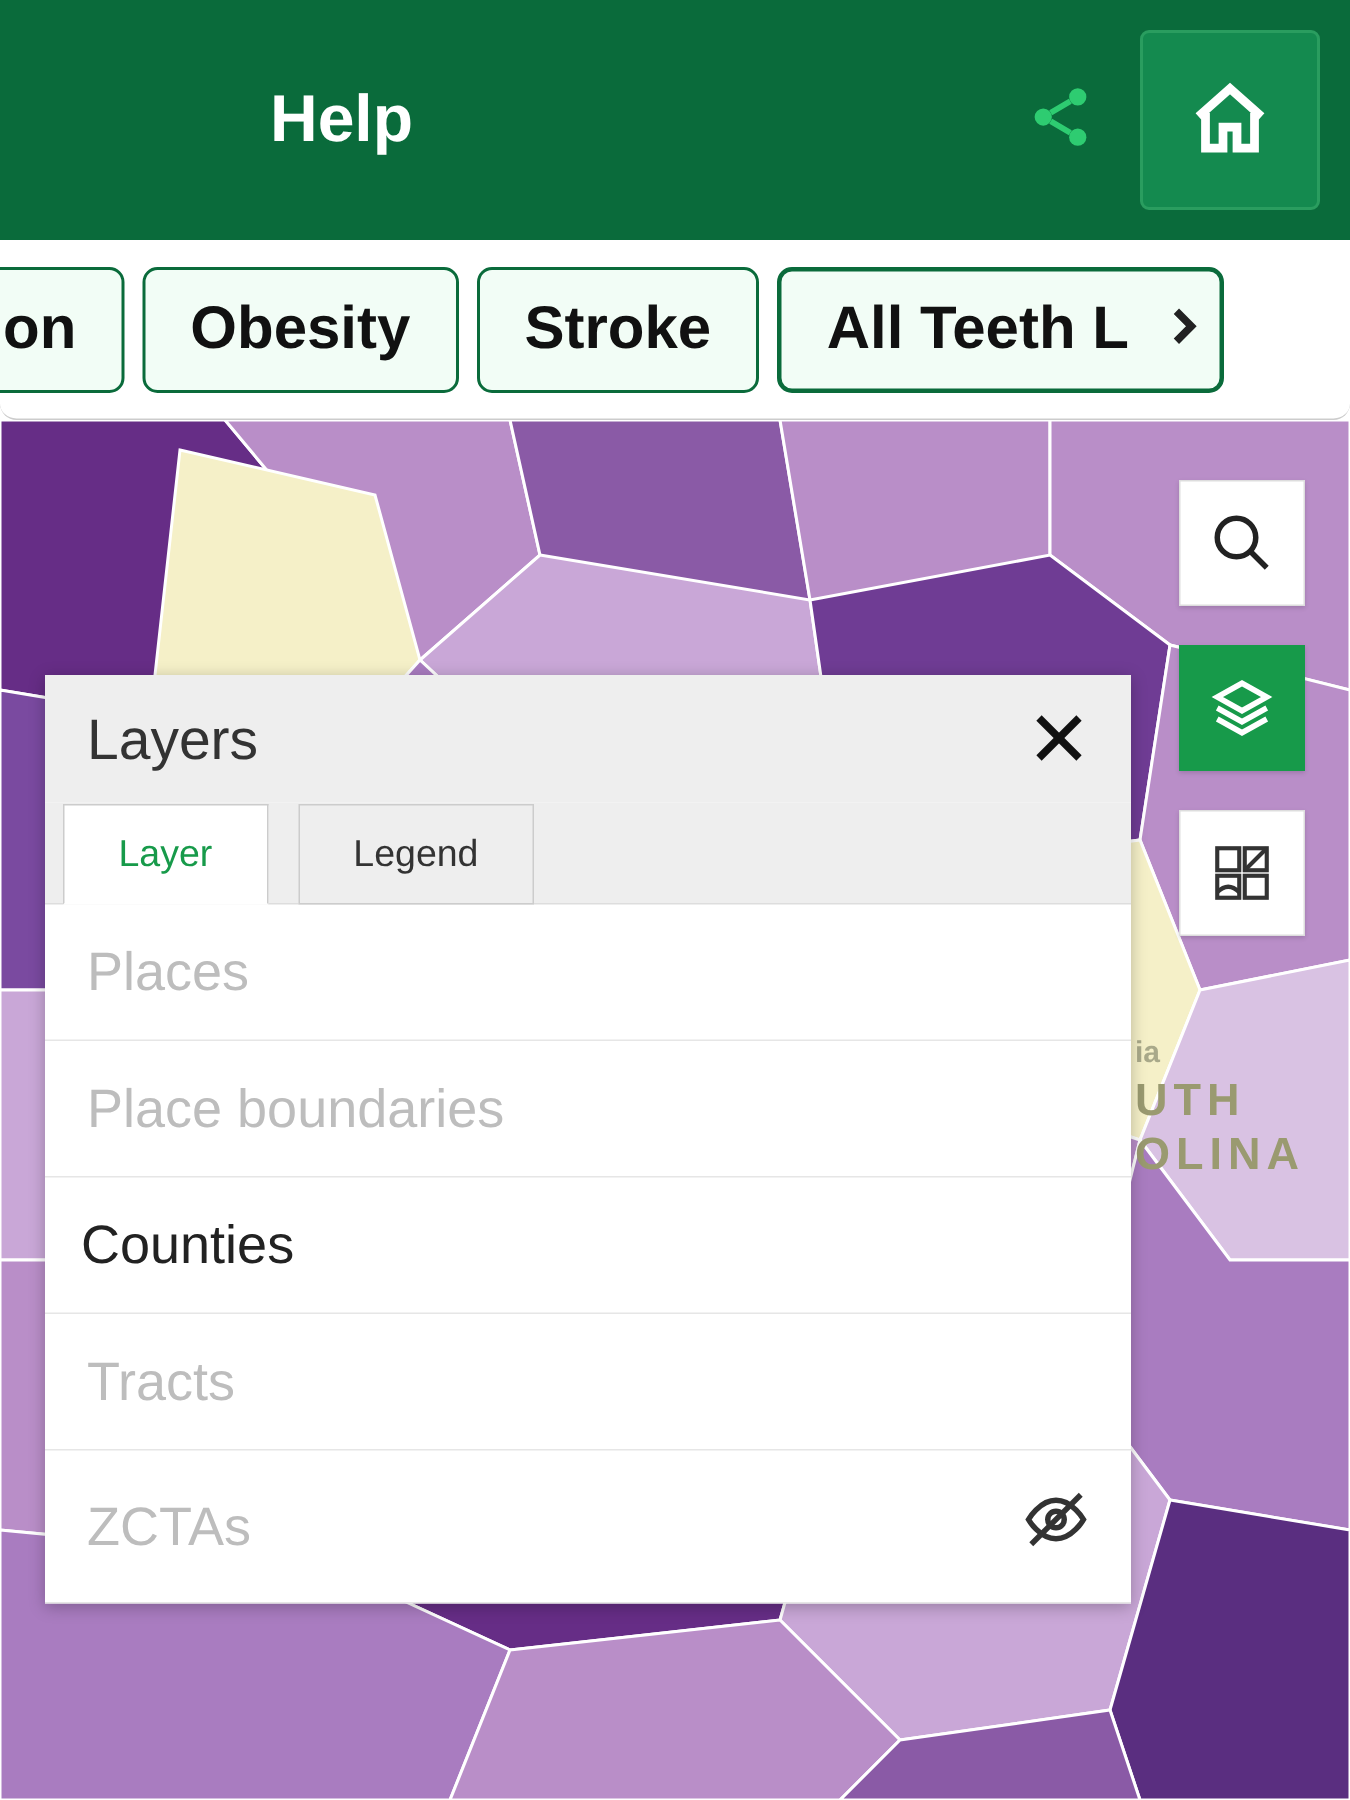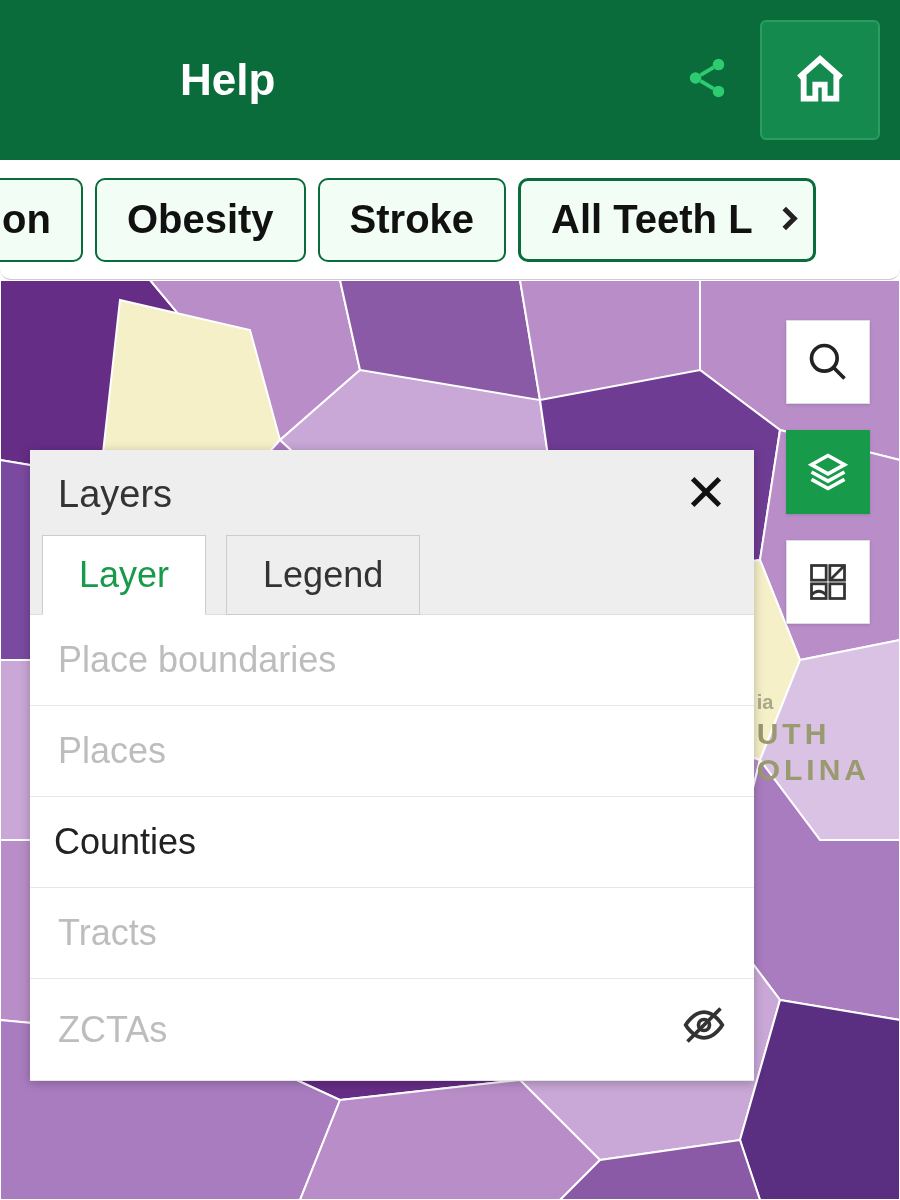--- a/index.html
+++ b/index.html
@@ -155,21 +155,21 @@
   .panel-close svg { width: 40px; height: 40px; stroke: #111; stroke-width: 3; fill: none; }
   
   .panel-tabs {
     background: #eeeeee;
     display: flex;
     gap: 20px;
     padding: 0 12px;
   }
   .ptab {
     padding: 18px 36px;
-    font-size: 36px;
+    font-size: 25px;
     border: 1px solid #ccc;
     background: #eeeeee;
     color: #333;
     position: relative;
     top: 1px;
   }
   .ptab.active {
     background: #fff;
     color: #179a4a;
     border-bottom: 1px solid #fff;
@@ -300,24 +300,24 @@
             <line x1="20" y1="4" x2="4" y2="20"></line>
           </svg>
       </span>
     </div>
     <div class="panel-tabs">
       <div class="ptab active">Layer</div>
       <div class="ptab">Legend</div>
     </div>
     <div class="layer-list">
       <div class="layer-item">
+        <span>Places</span>
+      </div>
+      <div class="layer-item">
         <span>Place boundaries</span>
-      </div>
-      <div class="layer-item">
-        <span>Places</span>
       </div>
       <div class="layer-item active">
         <span>Counties</span>
       </div>
       <div class="layer-item">
         <span>Tracts</span>
       </div>
       <div class="layer-item">
         <span>ZCTAs</span>
         <span class="visibility-icon">

